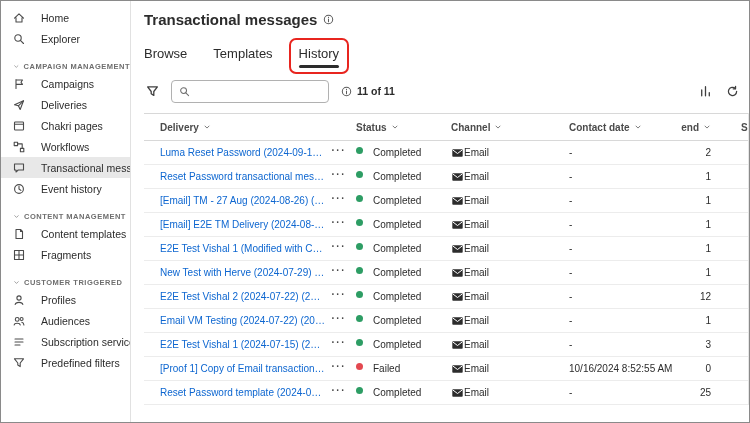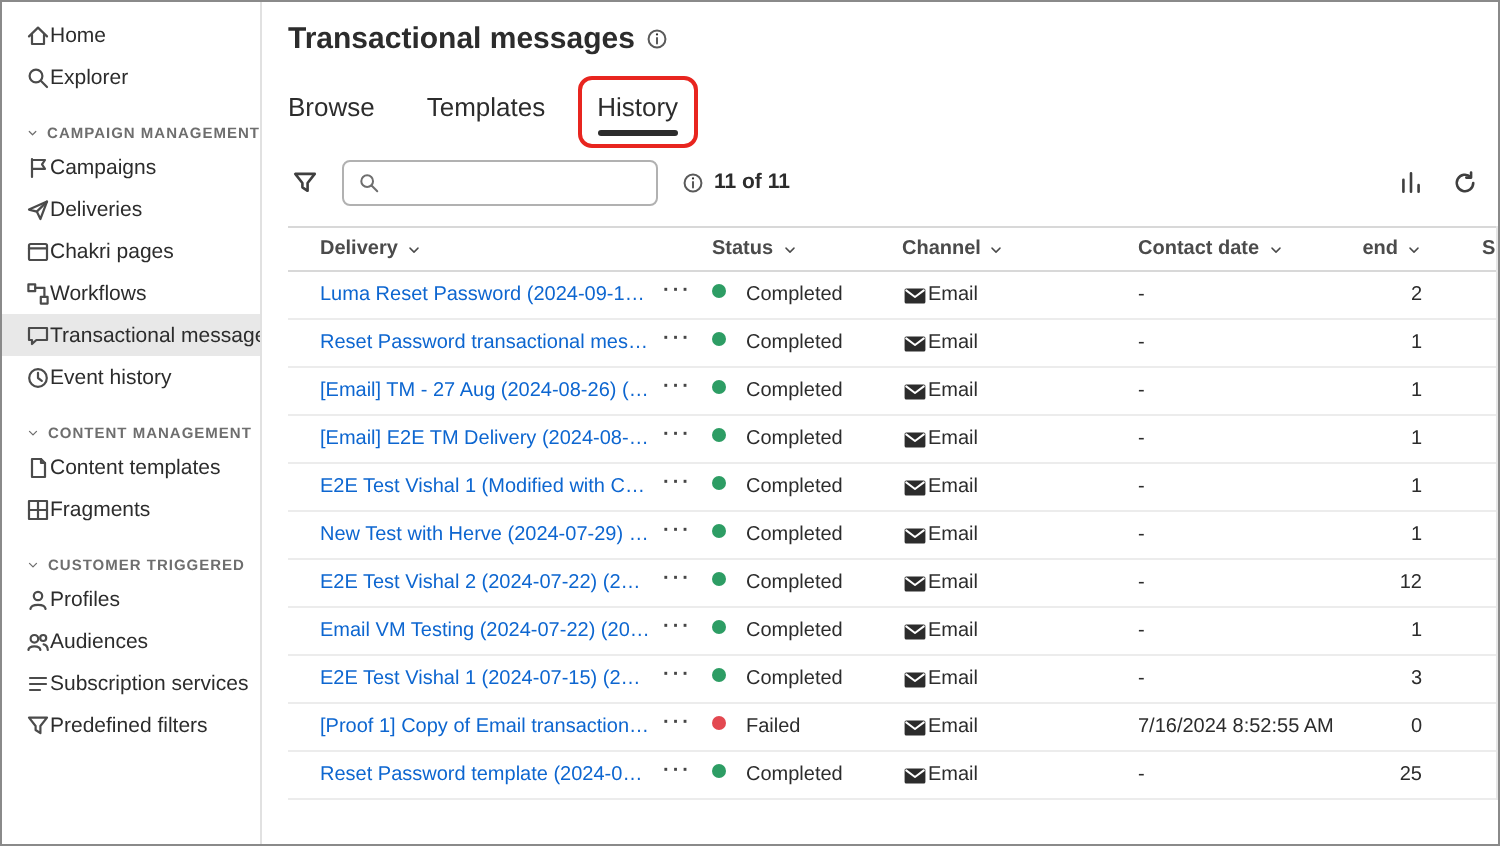--- a/index.html
+++ b/index.html
@@ -2,21 +2,21 @@
 <html><head>
 <meta charset="utf-8">
 <style>
   *{box-sizing:border-box;margin:0;padding:0}
   html,body{background:#f4f4f4}
   .app{display:flex;width:750px;height:423px;background:#fff;border:1px solid #8a8a8a;
        font-family:"Liberation Sans","DejaVu Sans",sans-serif;overflow:hidden;color:#2c2c2c}
 
   
   .sidebar{flex:0 0 130px;width:130px;border-right:1px solid #e1e1e1;padding-top:6px;overflow:hidden;background:#fff}
-  .sitem{display:flex;align-items:center;gap:0;height:21px;padding:0 8px 0 12px;font-size:10.5px;
+  .sitem{display:flex;align-items:center;gap:16px;height:21px;padding:0 8px 0 12px;font-size:10.5px;
          color:#2c2c2c;cursor:pointer;white-space:nowrap}
   .sitem .icn{width:12px;height:12px;flex:0 0 12px}
   .sec{display:flex;align-items:center;gap:4px;margin-top:10px;height:14px;padding-left:12px;
        font-size:7.5px;font-weight:700;letter-spacing:.5px;color:#6e6e6e;white-space:nowrap;cursor:pointer}
   .icn{stroke:#4b4b4b;stroke-width:1.1;fill:none;stroke-linecap:round;stroke-linejoin:round;display:block}
   .secch{width:7px;height:7px;stroke:#6e6e6e}
 
   
   .main{flex:1;padding:8px 0 0 13px;position:relative;overflow:hidden}
   .page-header{display:flex;align-items:center;gap:6px;height:20px}
@@ -37,21 +37,21 @@
   .searchbox{display:flex;align-items:center;gap:5px;width:158px;height:23px;border:1px solid #b1b1b1;
              border-radius:4px;padding:0 7px;background:#fff}
   .searchbox .icn{width:11px;height:11px;stroke:#6e6e6e}
   .searchbox input{border:none;outline:none;flex:1;min-width:0;font-size:10px;font-family:inherit;background:transparent}
   .count{display:flex;align-items:center;gap:5px;font-size:10.5px;font-weight:700;color:#2c2c2c;margin-left:2px}
   .spacer{flex:1}
 
   
   .table{margin-top:10px;border-right:1px solid #e6e6e6}
   .thead,.trow{display:grid;grid-template-columns:212px 95px 118px 112px 48px 1fr;align-items:center}
-  .thead{height:23px;border-top:1px solid #d8d8d8;border-bottom:1px solid #d8d8d8}
+  .thead{height:28px;border-top:1px solid #d8d8d8;border-bottom:1px solid #d8d8d8}
   .th{display:flex;align-items:center;gap:4px;font-size:10px;font-weight:700;color:#4b4b4b;
       cursor:pointer;overflow:hidden;white-space:nowrap}
   .thch{width:8px;height:8px;stroke:#4b4b4b;flex:0 0 8px}
   .th.c0{padding-left:16px}
   .th.c4{justify-content:flex-end;padding-right:18px}
   .th.c5{padding-left:12px}
 
   .trow{height:24px;border-bottom:1px solid #ececec}
   .td{font-size:10px;color:#2c2c2c;white-space:nowrap;overflow:hidden}
   .td-del{display:flex;align-items:center;justify-content:space-between;gap:6px;padding-left:16px}
@@ -476,21 +476,21 @@
             <span class="dot" style="background:#e34850"></span>
             <span>Failed</span>
           </div>
           <div class="td td-chan">
             <svg class="icn env" viewBox="0 0 12 12" xmlns="http://www.w3.org/2000/svg">
               <rect x="0.8" y="2.2" width="10.4" height="7.6" rx="0.8" fill="#2c2c2c" stroke="none"></rect>
               <path d="M1.6 3.2 6 6.5l4.4-3.3" stroke="#fff" stroke-width="1" fill="none"></path>
             </svg>
             <span>Email</span>
           </div>
-          <div class="td td-contact">7/16/2024 8:52:55 AM</div>
+          <div class="td td-contact">10/16/2024 8:52:55 AM</div>
           <div class="td td-tosend">0</div>
           <div class="td td-s"></div>
         </div>
         <div class="trow">
           <div class="td td-del">
             <a class="dlink" style="color:#0d66d0">Reset Password template (2024-06-03) (2024...</a>
             <button class="more">···</button>
           </div>
           <div class="td td-status">
             <span class="dot" style="background:#2d9d64"></span>

